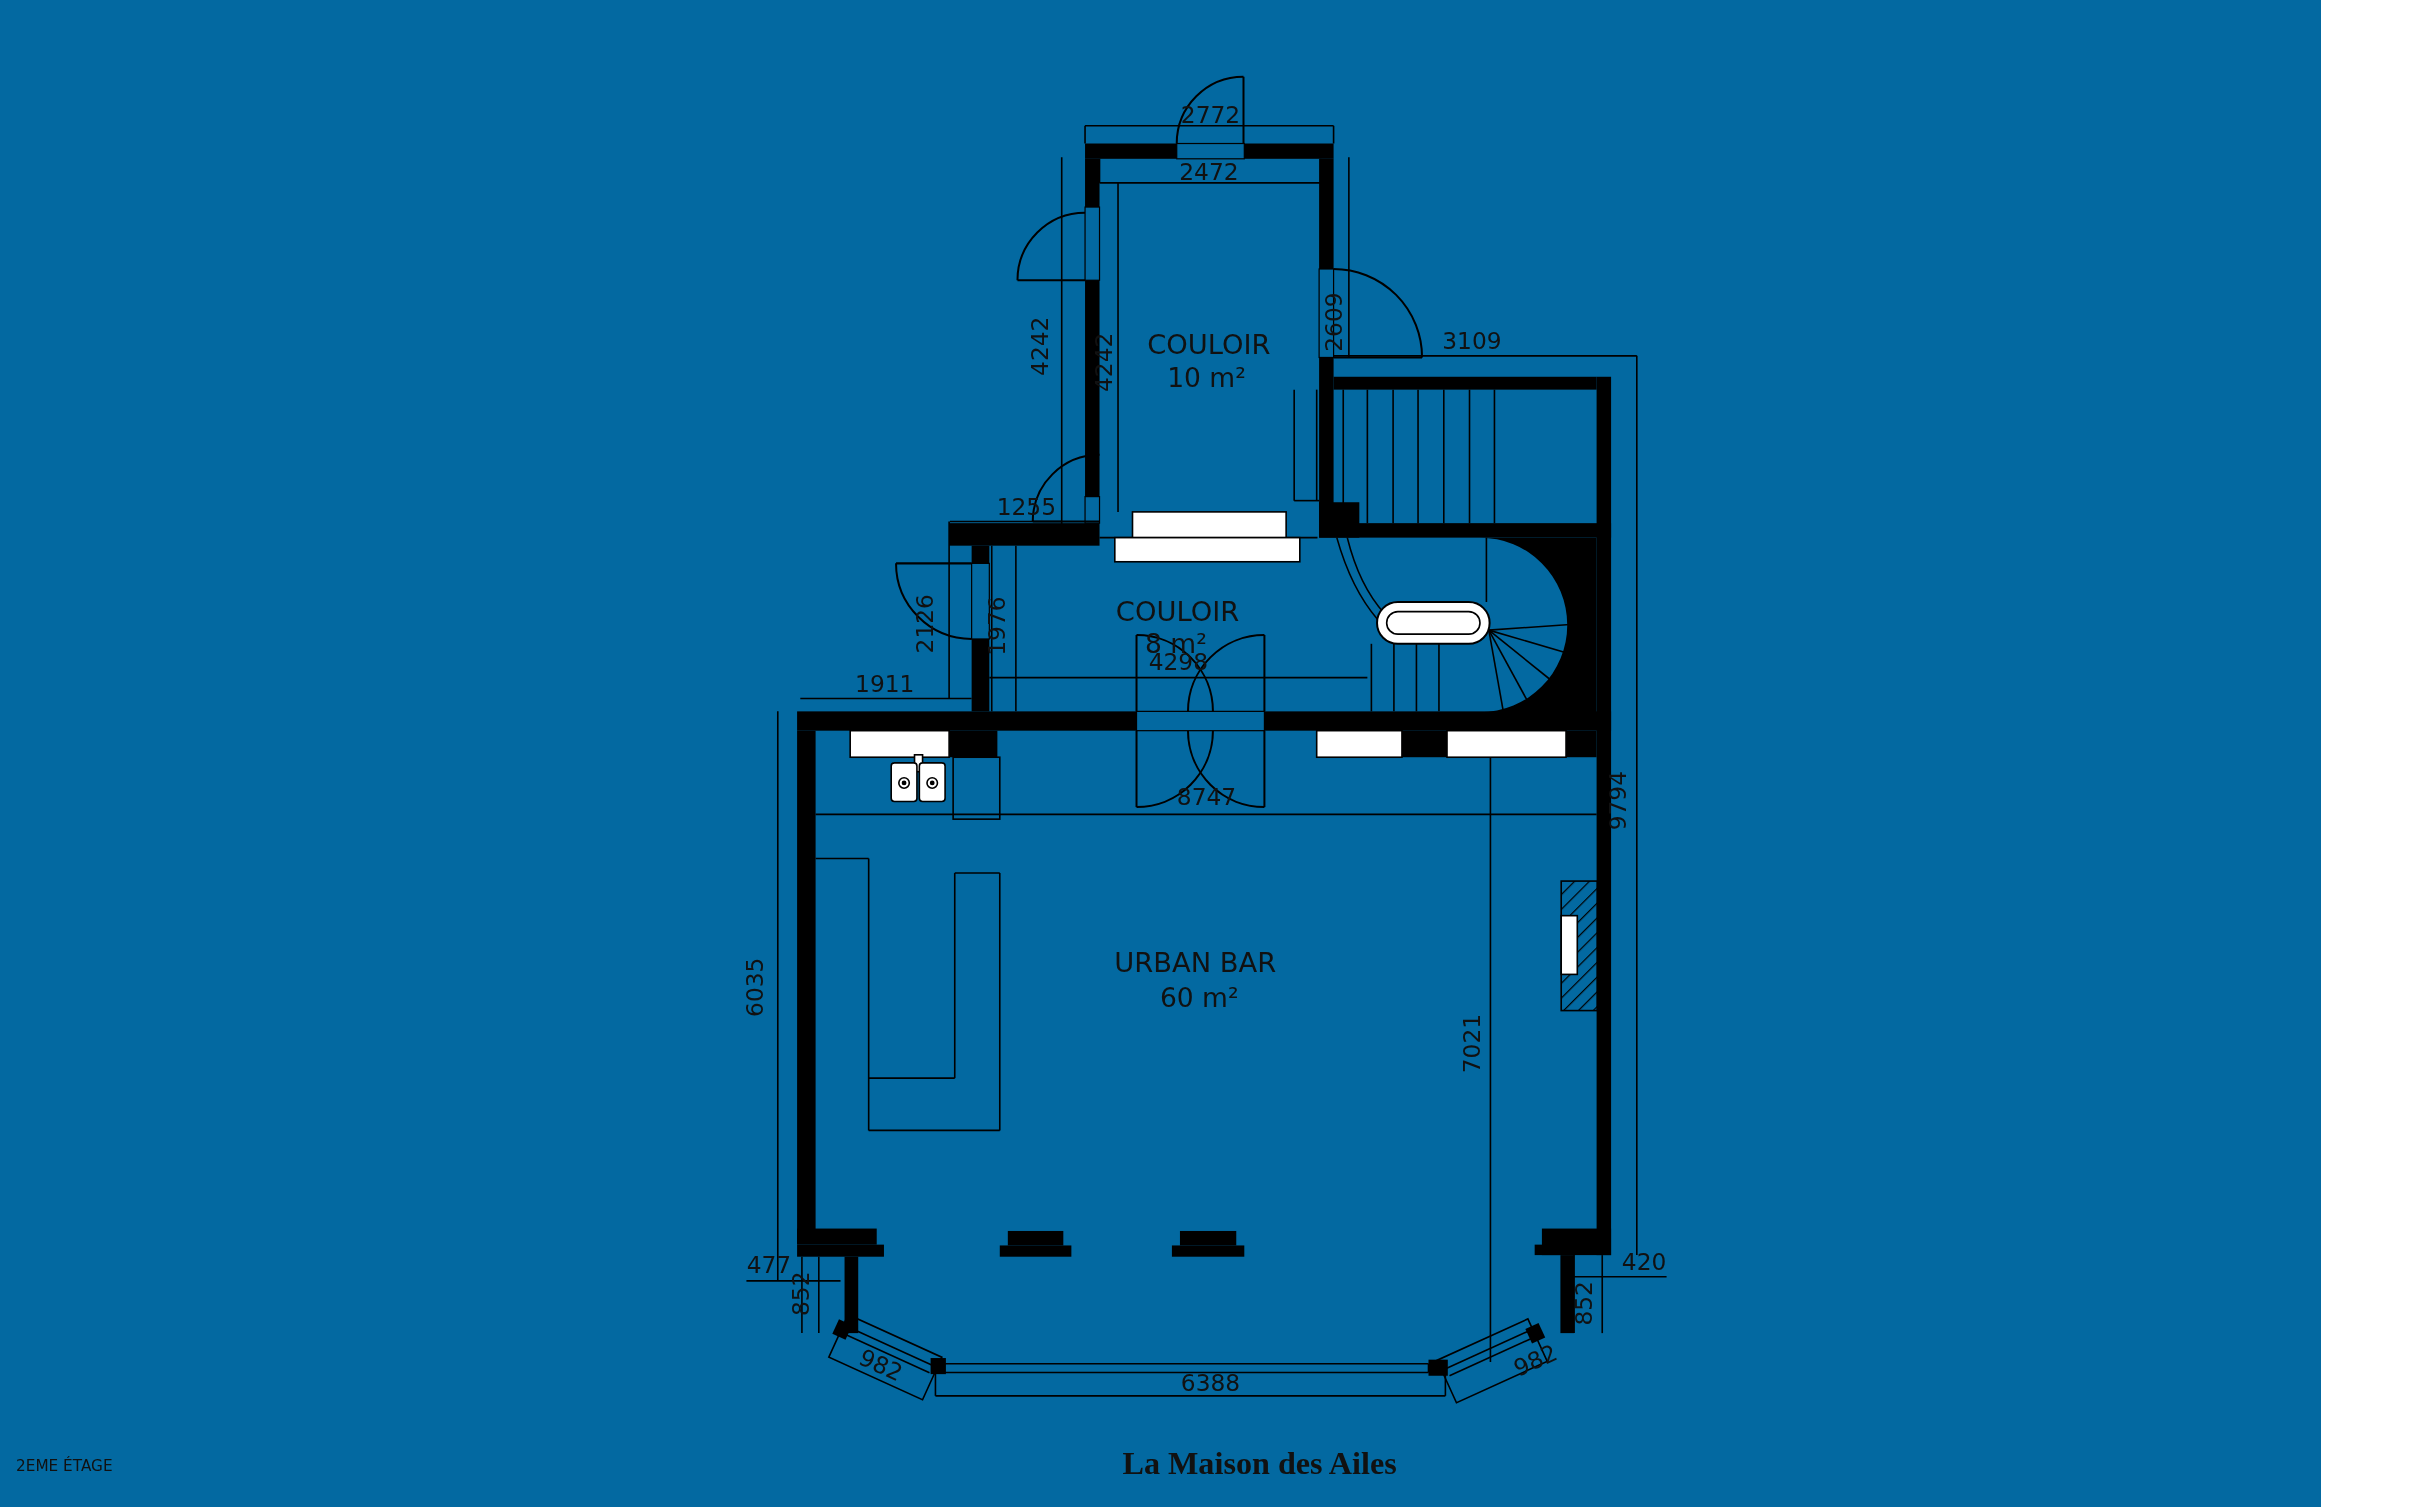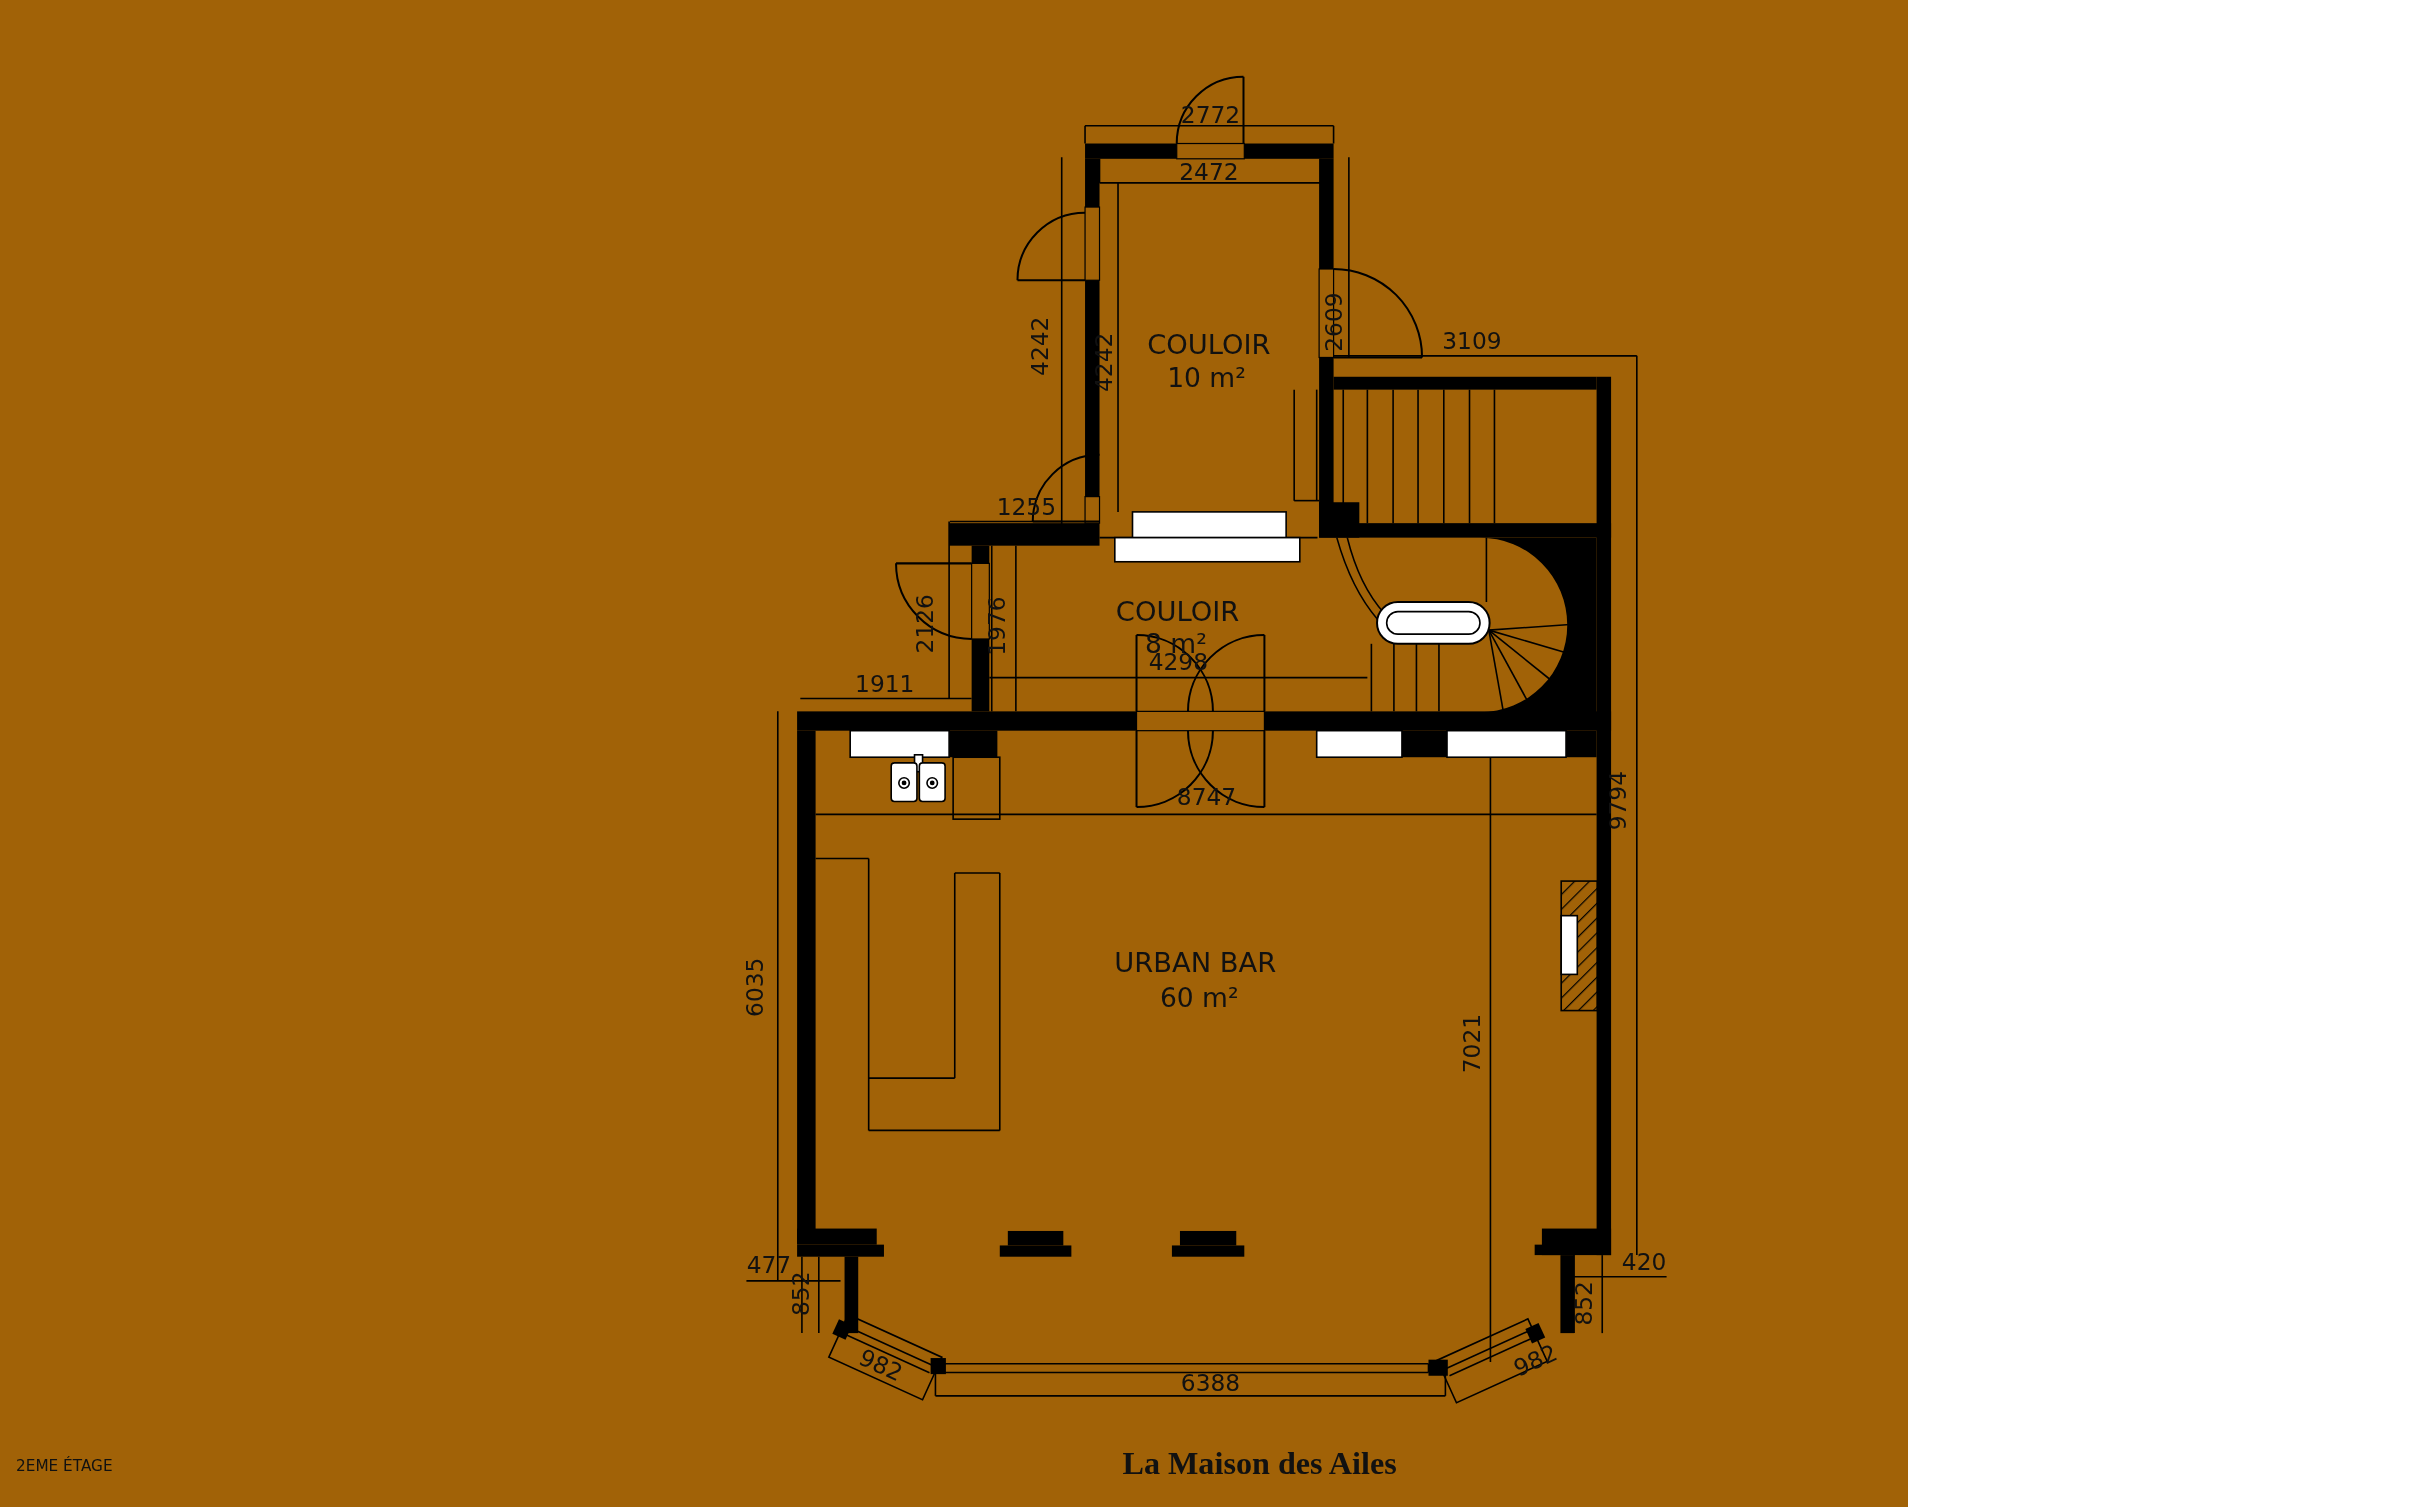--- a/index.html
+++ b/index.html
@@ -1,16 +1,16 @@
 <!DOCTYPE html>
 <html style="font-size:13px"><head>
 <meta charset="utf-8">
 <style>
   html,body{margin:0;padding:0;background:#ffffff;}
-  .page{position:relative;width:1908px;height:1508px;background:#a16207;overflow:hidden;
+  .page{position:relative;width:2321px;height:1508px;background:#0369a1;overflow:hidden;
         font-family:"DejaVu Sans",sans-serif;}
   svg{position:absolute;left:0;top:0;}
   text{fill:#111111;font-family:"DejaVu Sans",sans-serif;}
   .dim{font-size:29px;}
   .room{font-size:34px;}
   .area{font-size:33px;}
   .title{font-family:"Liberation Serif","DejaVu Serif",serif;font-weight:bold;font-size:40px;}
   .floor{font-size:19px;}
 </style>
 </head>

